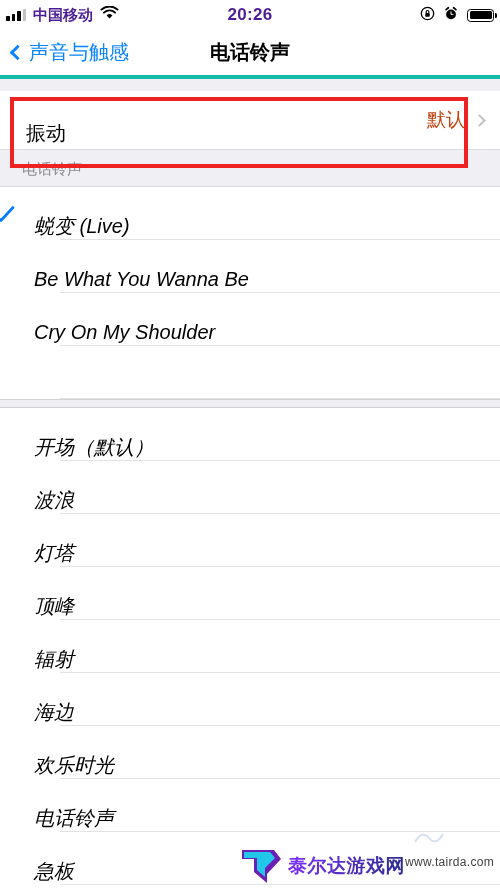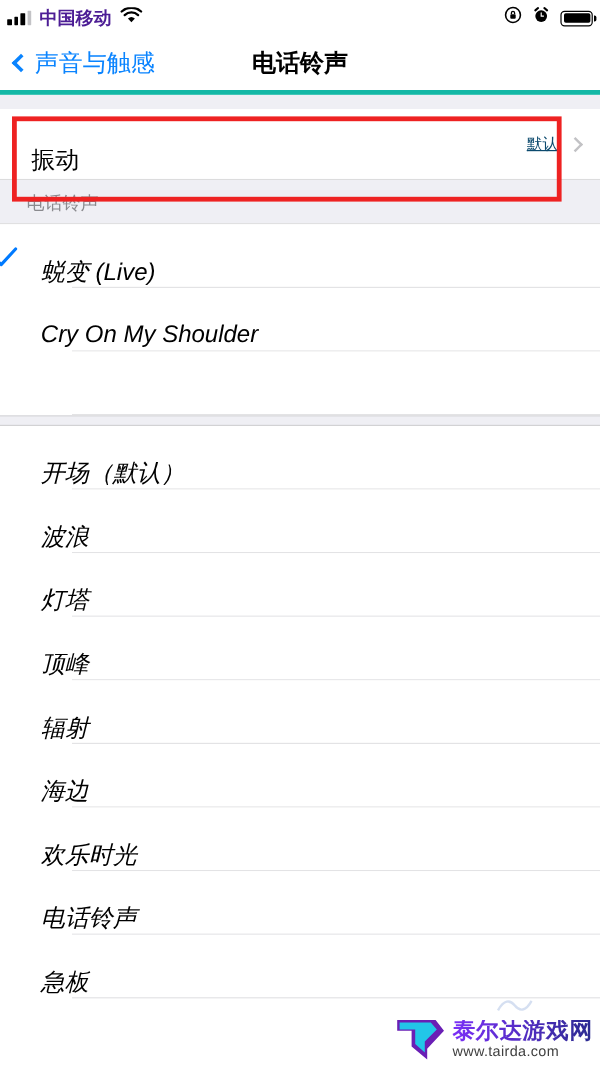--- a/index.html
+++ b/index.html
@@ -42,21 +42,21 @@
                border-bottom:3px solid #0a84ff; transform:rotate(45deg); margin-right:1px; }
   .nav-title { position:absolute; left:0; right:0; text-align:center;
                font-size:20px; font-weight:bold; color:#000; }
 
   
   .group { background:#ffffff; }
   .row { position:relative; display:flex; align-items:center; height:53px;
          background:#fff; padding-left:26px; cursor:pointer; }
   .row.tall { height:58px; }
   .row .label { font-size:20px; color:#000;margin-top:26px; }
-  .row .value { margin-left:auto; font-size:13px; color:#0c4a6e; padding-right:10px;text-decoration:underline; }
+  .row .value { margin-left:auto; font-size:19px; color:#c2410c; padding-right:10px; }
   .chev-right { width:9px; height:9px; border-top:2.4px solid #c2c2c5;
                 border-right:2.4px solid #c2c2c5; transform:rotate(45deg);
                 margin-right:16px; flex:0 0 auto; }
   .sep { position:absolute; left:60px; right:0; bottom:0; height:1px; background:#e3e3e5; }
   .spacer { height:12px; background:#efeff4; }
   .section-head { background:#efeff4; color:#8a8a8e; font-size:15px;
                   padding:10px 0 7px 22px; border-top:1px solid #dcdcdd;
                   border-bottom:1px solid #dcdcdd; }
   .group-divider { height:9px; background:#efeff4;
                    border-top:1px solid #d2d2d4; border-bottom:1px solid #d2d2d4; }
@@ -66,21 +66,21 @@
   .row.with-check { padding-left:0; }
   .row.with-check .label { margin-left:0;font-style:italic; }
 
   
   .redbox { position:absolute; border:4px solid #ee2222; pointer-events:none; z-index:20; }
 
   
   .watermark { position:absolute; right:6px; bottom:4px; display:flex;
                align-items:center; gap:6px; z-index:15; }
   .wm-logo { width:42px; height:38px; flex:0 0 auto; }
-  .wm-text { display:flex; flex-direction:column; line-height:1.05; }
+  .wm-text { display:flex; line-height:1.05; }
   .wm-title { font-size:19px; font-weight:bold;
               background:linear-gradient(90deg,#7b2ff7,#2b2b90);
               -webkit-background-clip:text; background-clip:text;
               color:transparent; letter-spacing:.5px; }
   .wm-url { font-size:12px; color:#404040; letter-spacing:.3px; }
   .wm-swoosh { position:absolute; right:56px; bottom:44px; width:30px; height:14px;
                opacity:.35; z-index:14; }
 </style>
 </head>
 <body>
@@ -98,20 +98,21 @@
       <span class="carrier">中国移动</span>
       <span>
         <svg width="19" height="14" viewBox="0 0 19 14">
           <path d="M9.5 12.6 L6.6 9.4 a4.3 4.3 0 0 1 5.8 0 Z" fill="#000"></path>
           <path d="M3.9 6.6 a8.2 8.2 0 0 1 11.2 0" stroke="#000" stroke-width="1.9" fill="none" stroke-linecap="round"></path>
           <path d="M1.4 3.6 a12 12 0 0 1 16.2 0" stroke="#000" stroke-width="1.9" fill="none" stroke-linecap="round"></path>
         </svg>
       </span>
     </div>
 
+    <div class="sb-center">20:26</div>
 
     <div class="sb-right">
       <span>
         <svg width="15" height="15" viewBox="0 0 16 16">
           <circle cx="8" cy="8" r="6.6" fill="none" stroke="#000" stroke-width="1.4"></circle>
           <rect x="5.6" y="7.4" width="4.8" height="4" rx="1" fill="#000"></rect>
           <path d="M6.6 7.4 v-1.2 a1.4 1.4 0 0 1 2.8 0 v1.2" fill="none" stroke="#000" stroke-width="1.2"></path>
         </svg>
       </span>
       <span>
@@ -148,20 +149,25 @@
   <div class="section-head">电话铃声</div>
 
   <div class="group" id="list-custom">
       <div class="row with-check">
         <span class="check">
           <svg width="22" height="18" viewBox="0 0 22 18">
             <path d="M2 9.5 L8 15.5 L20 2.5" stroke="#007AFF" stroke-width="2.6" fill="none" stroke-linecap="round" stroke-linejoin="round"></path>
           </svg>
         </span>
         <span class="label">蜕变 (Live)</span>
+        <span class="sep"></span>
+      </div>
+      <div class="row with-check">
+        <span class="check"></span>
+        <span class="label">Be What You Wanna Be</span>
         <span class="sep"></span>
       </div>
       <div class="row with-check">
         <span class="check"></span>
         <span class="label">Cry On My Shoulder</span>
         <span class="sep"></span>
       </div>
       <div class="row with-check">
         <span class="check"></span>
         <span class="sep"></span>

